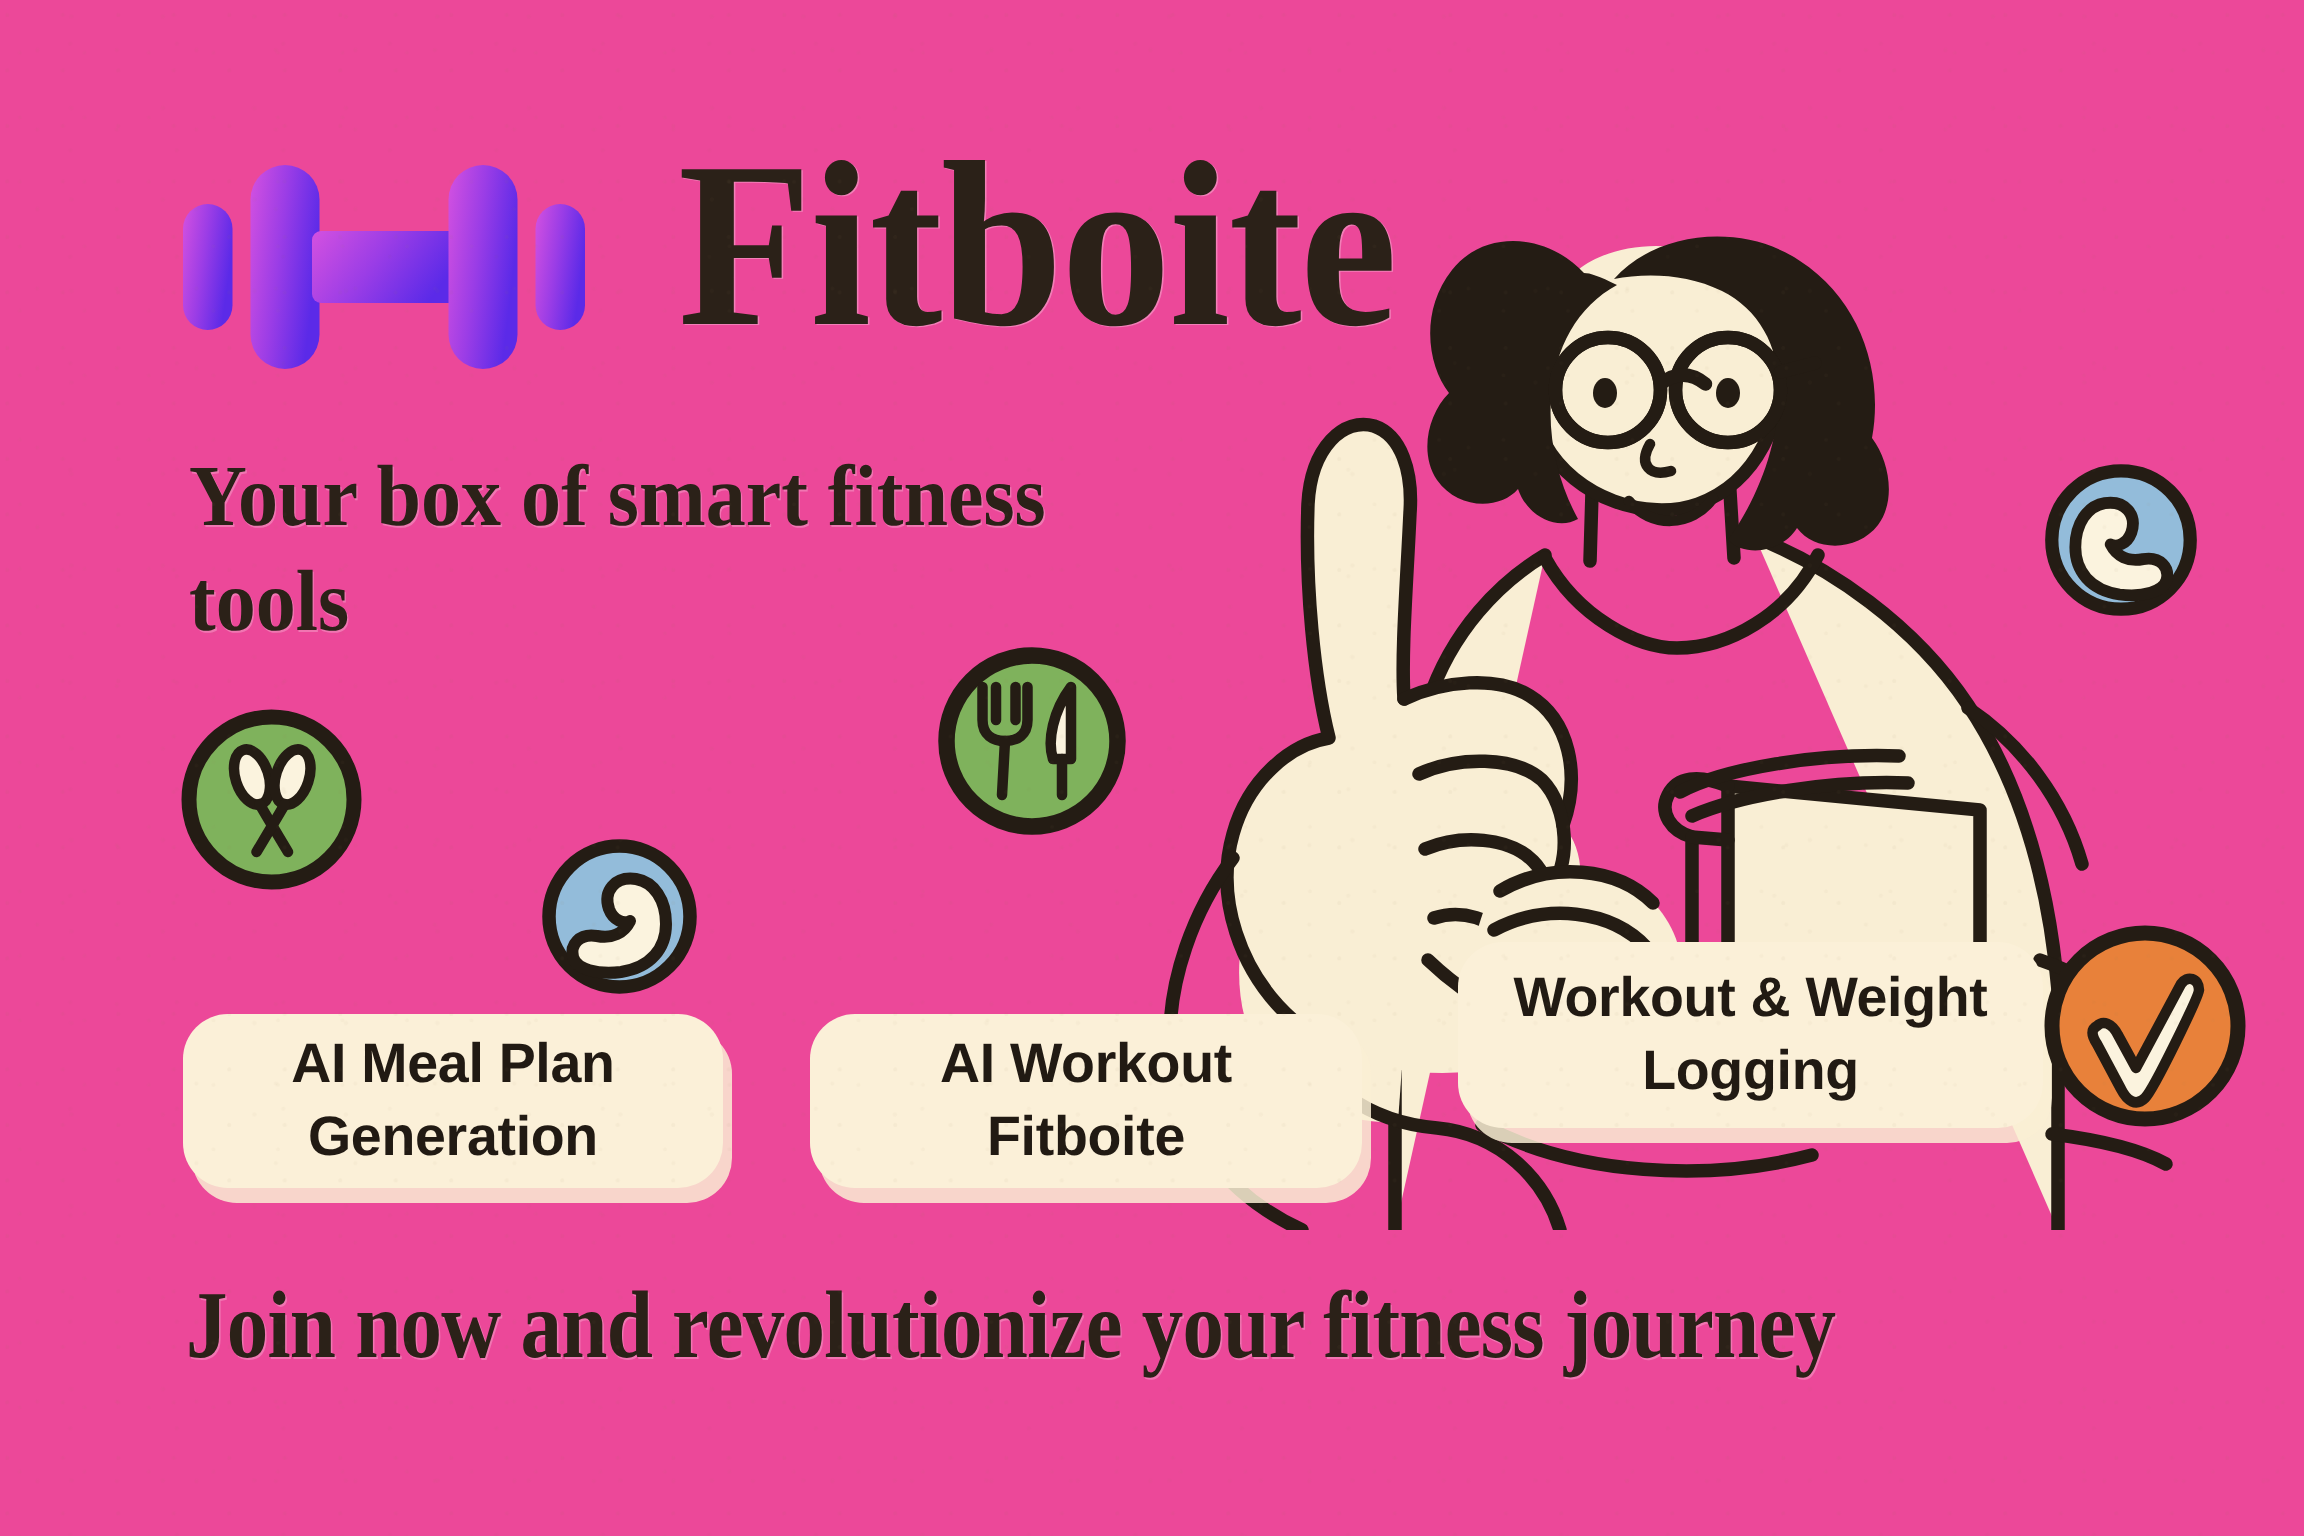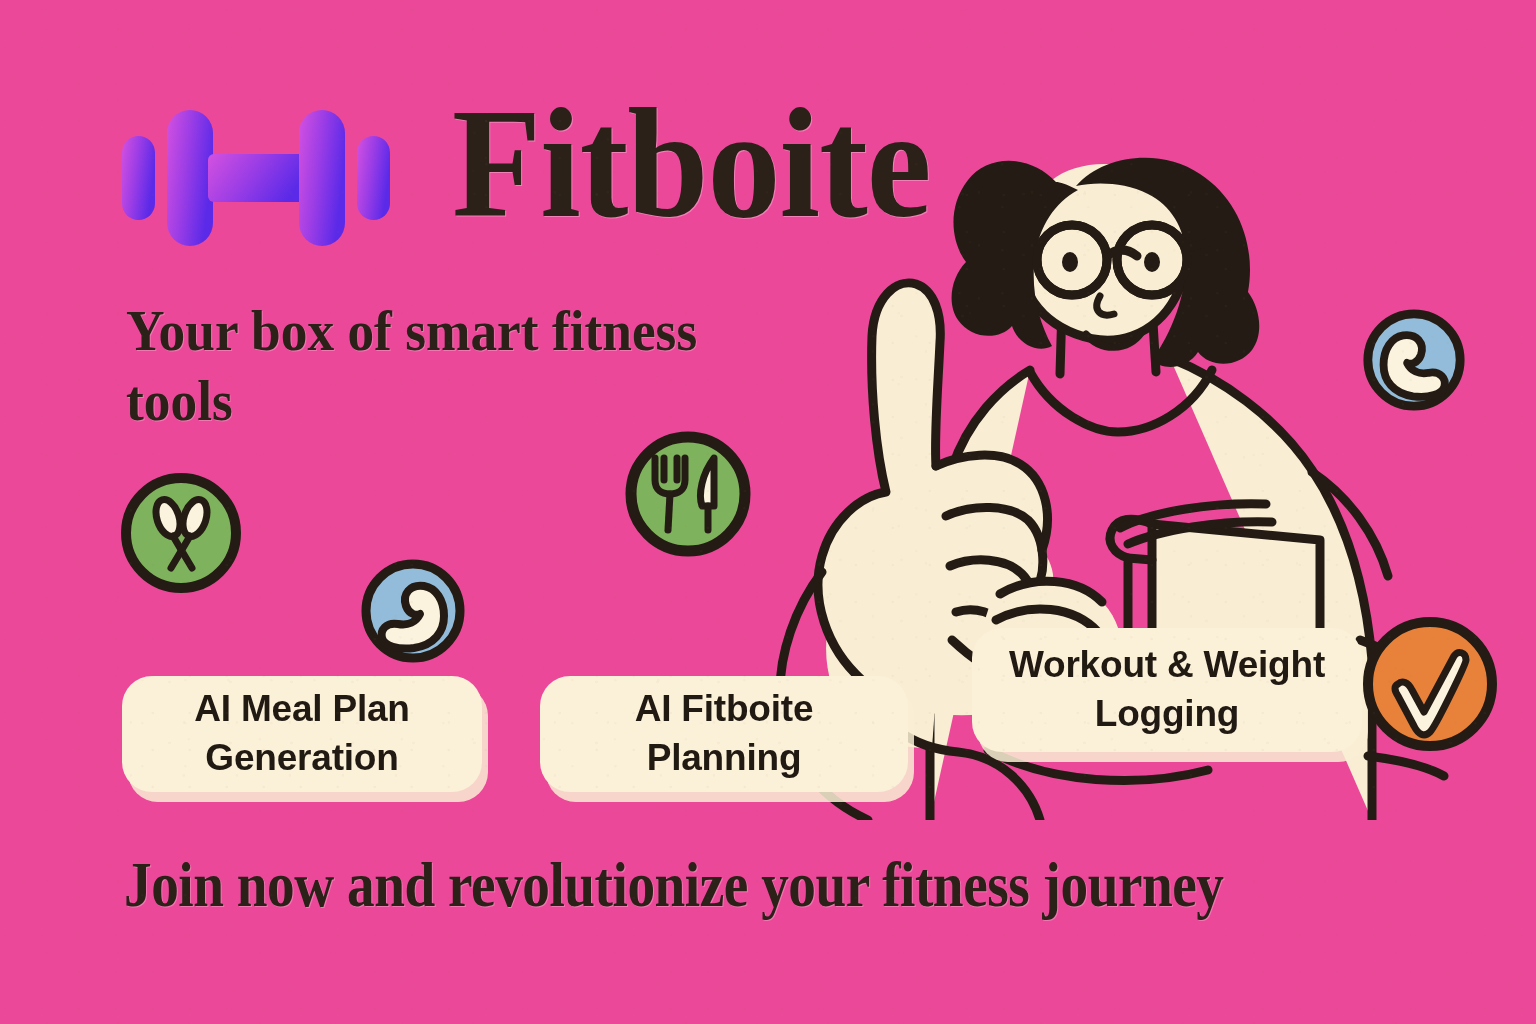--- a/index.html
+++ b/index.html
@@ -310,21 +310,21 @@
   <svg class="badge" id="badge-check" viewBox="0 0 144 144">
     <circle cx="72" cy="72" r="62" fill="#e8813a" stroke="#241c14" stroke-width="10"></circle>
     <path d="M40 72 C 44 68, 50 70, 54 78 L 66 100 L 96 44 C 100 38, 108 40, 108 48
              C 108 52, 78 114, 72 120 C 66 126, 60 122, 56 114 L 40 84 C 36 78, 36 74, 40 72 Z" fill="#fbf3de" stroke="#241c14" stroke-width="7" stroke-linejoin="round"></path>
   </svg>
 
   <div class="pill" id="pill-1">
     <span>AI Meal Plan Generation</span>
   </div>
   <div class="pill" id="pill-2">
-    <span>AI Fitboite Planning</span>
+    <span>AI Workout Fitboite</span>
   </div>
   <div class="pill" id="pill-3">
     <span>Workout &amp; Weight Logging</span>
   </div>
 
   <div id="cta">Join now and revolutionize your fitness journey</div>
 
   <div id="grain"></div>
 </div>
 

